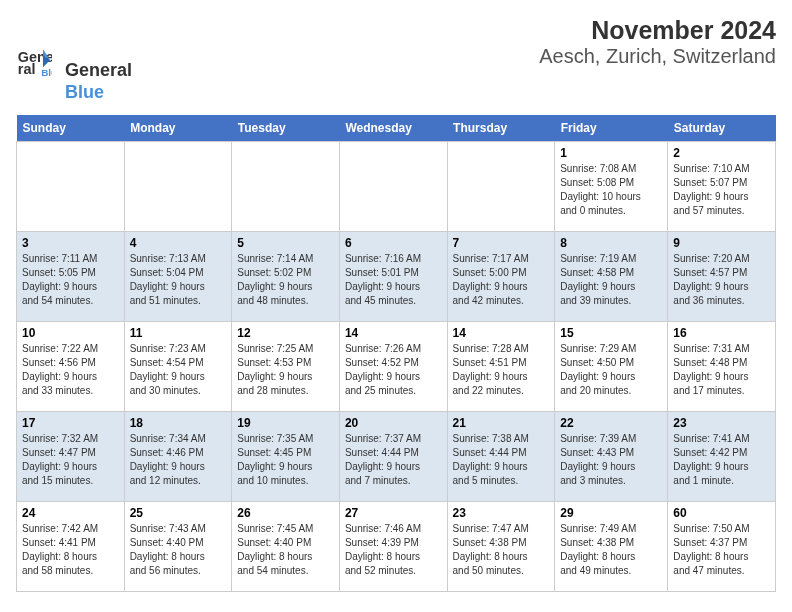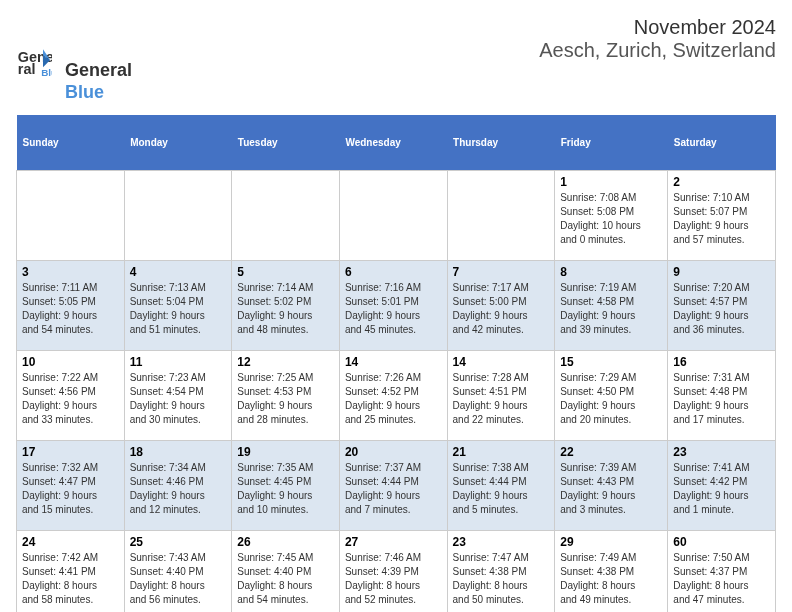--- a/index.html
+++ b/index.html
@@ -22,40 +22,40 @@
       gap: 13px;
     }
     .logo-icon {
       width: 36px;
       height: 36px;
     }
     .title-section {
       text-align: right;
     }
     .month-title {
-      font-size: 20px;
-      font-weight: normal;
+      font-size: 25px;
+      font-weight: bold;
       color: #333;
       text-align: right;
     }
     .location-title {
       font-size: 20px;
       color: #555;
     }
     table {
       width: 100%;
       border-collapse: collapse;
       font-size: 10.5px;
     }
     thead th {
       background-color: #4472c4;
       color: #fff;
       text-align: left;
-      padding: 22px 6px;
-      font-size: 10px;
+      padding: 6px 6px;
+      font-size: 12px;
       font-weight: bold;
     }
     tbody tr {
       vertical-align: top;
     }
     tbody td {
       border: 1px solid #ccc;
       padding: 4px 5px;
       vertical-align: top;
       min-height: 80px;

